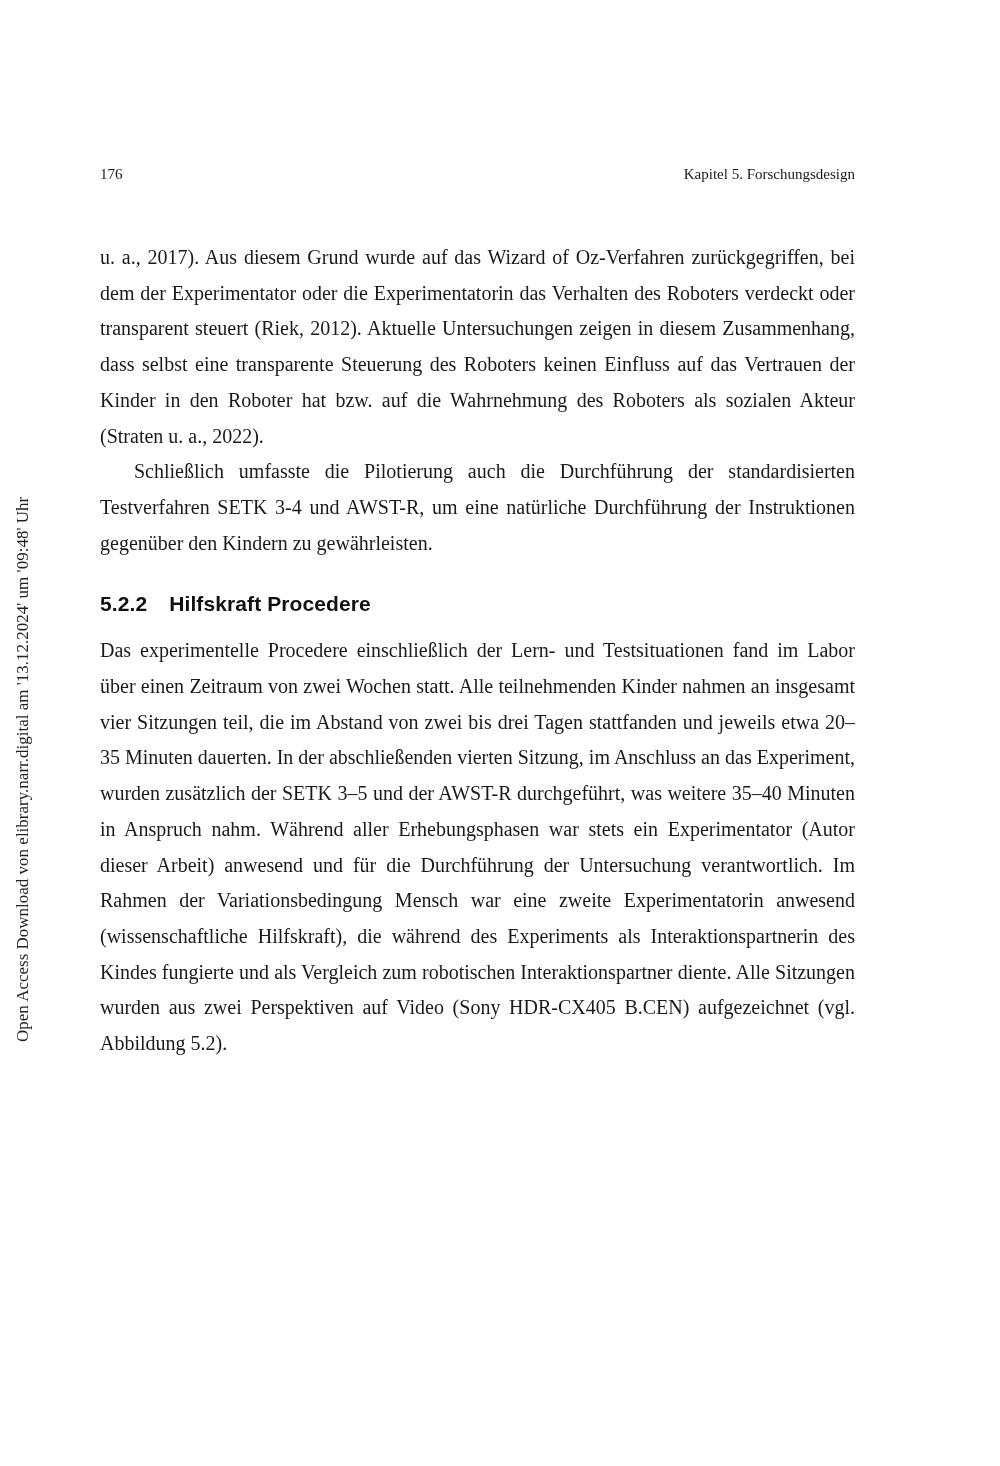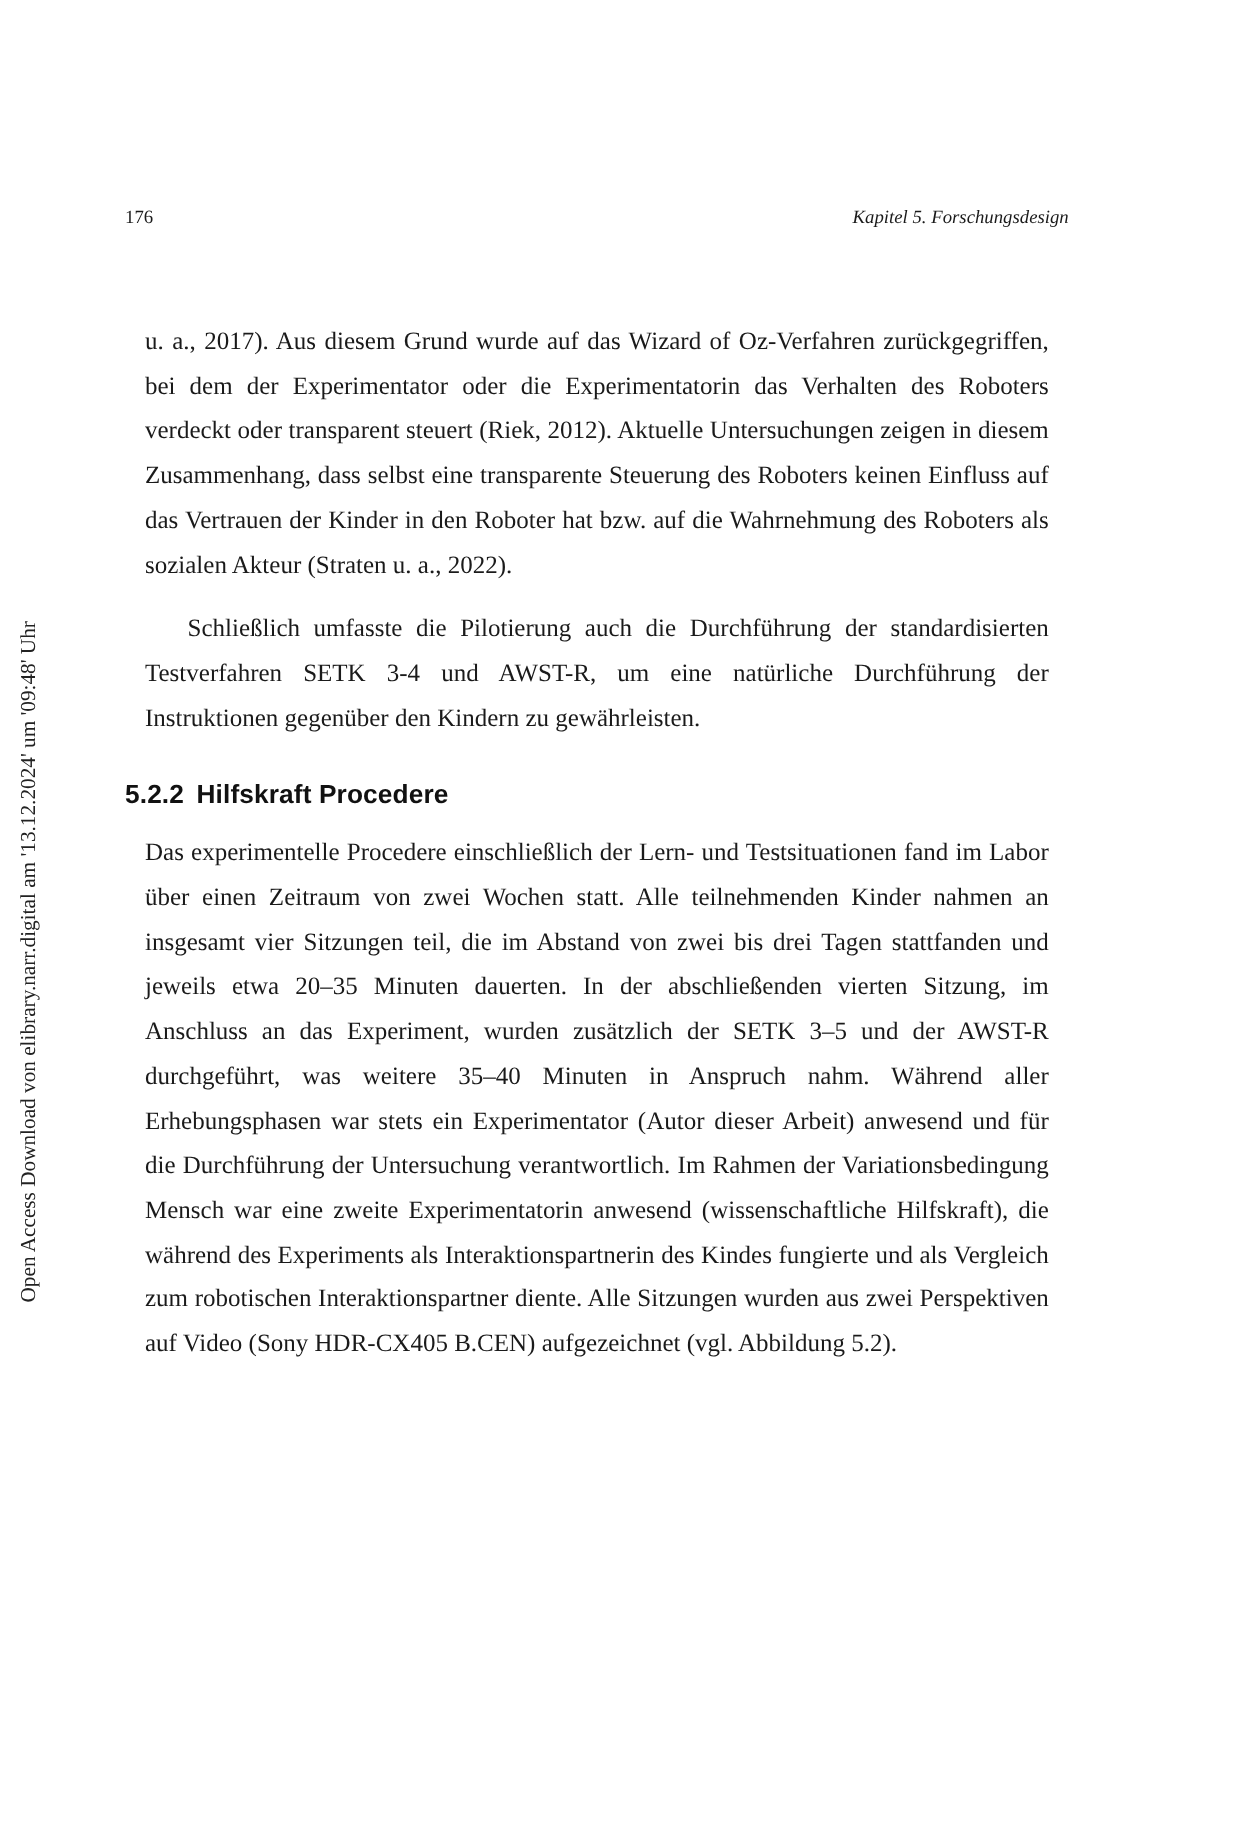--- a/index.html
+++ b/index.html
@@ -24,49 +24,48 @@
     position: absolute;
     left: 100px;
     top: 166px;
     width: 755px;
     display: flex;
     justify-content: space-between;
     align-items: baseline;
     font-size: 15px;
   }
   .running-head {
-    font-style: italic;
   }
   .text-block {
     position: absolute;
     left: 100px;
     top: 240px;
     width: 755px;
   }
   .para {
-    margin: 16px;
+    margin: 0;
     font-size: 20px;
     line-height: 35.7px;
     text-align: justify;
     hyphens: auto;
     -webkit-hyphens: auto;
   }
   .indent {
     text-indent: 34px;
   }
   .section-heading {
     margin: 31px 0 17px 0;
     font-family: "Liberation Sans", sans-serif;
     font-size: 21px;
     font-weight: 700;
     color: #111111;
     letter-spacing: 0.1px;
   }
   .sec-num {
-    margin-right: 10px;
+    margin-right: 22px;
   }
   .watermark {
     position: absolute;
     left: 13px;
     top: 1042px;
     transform-origin: 0 0;
     transform: rotate(-90deg);
     white-space: nowrap;
     font-size: 17px;
     color: #222222;

